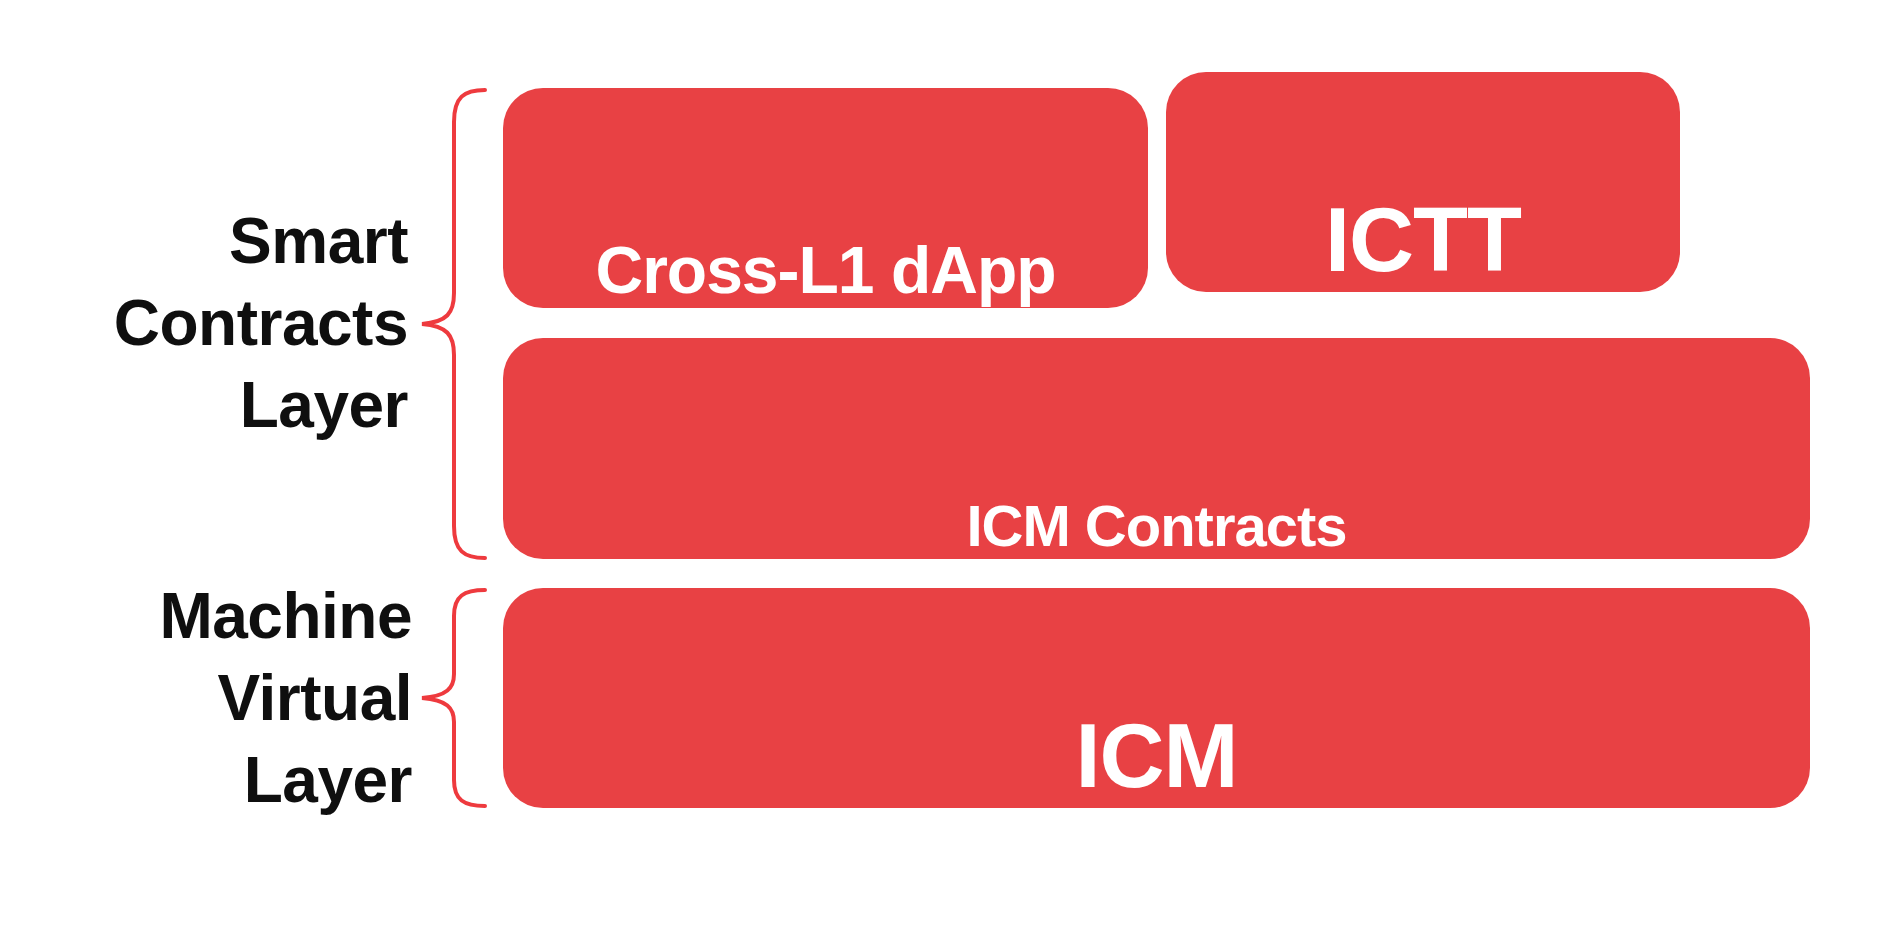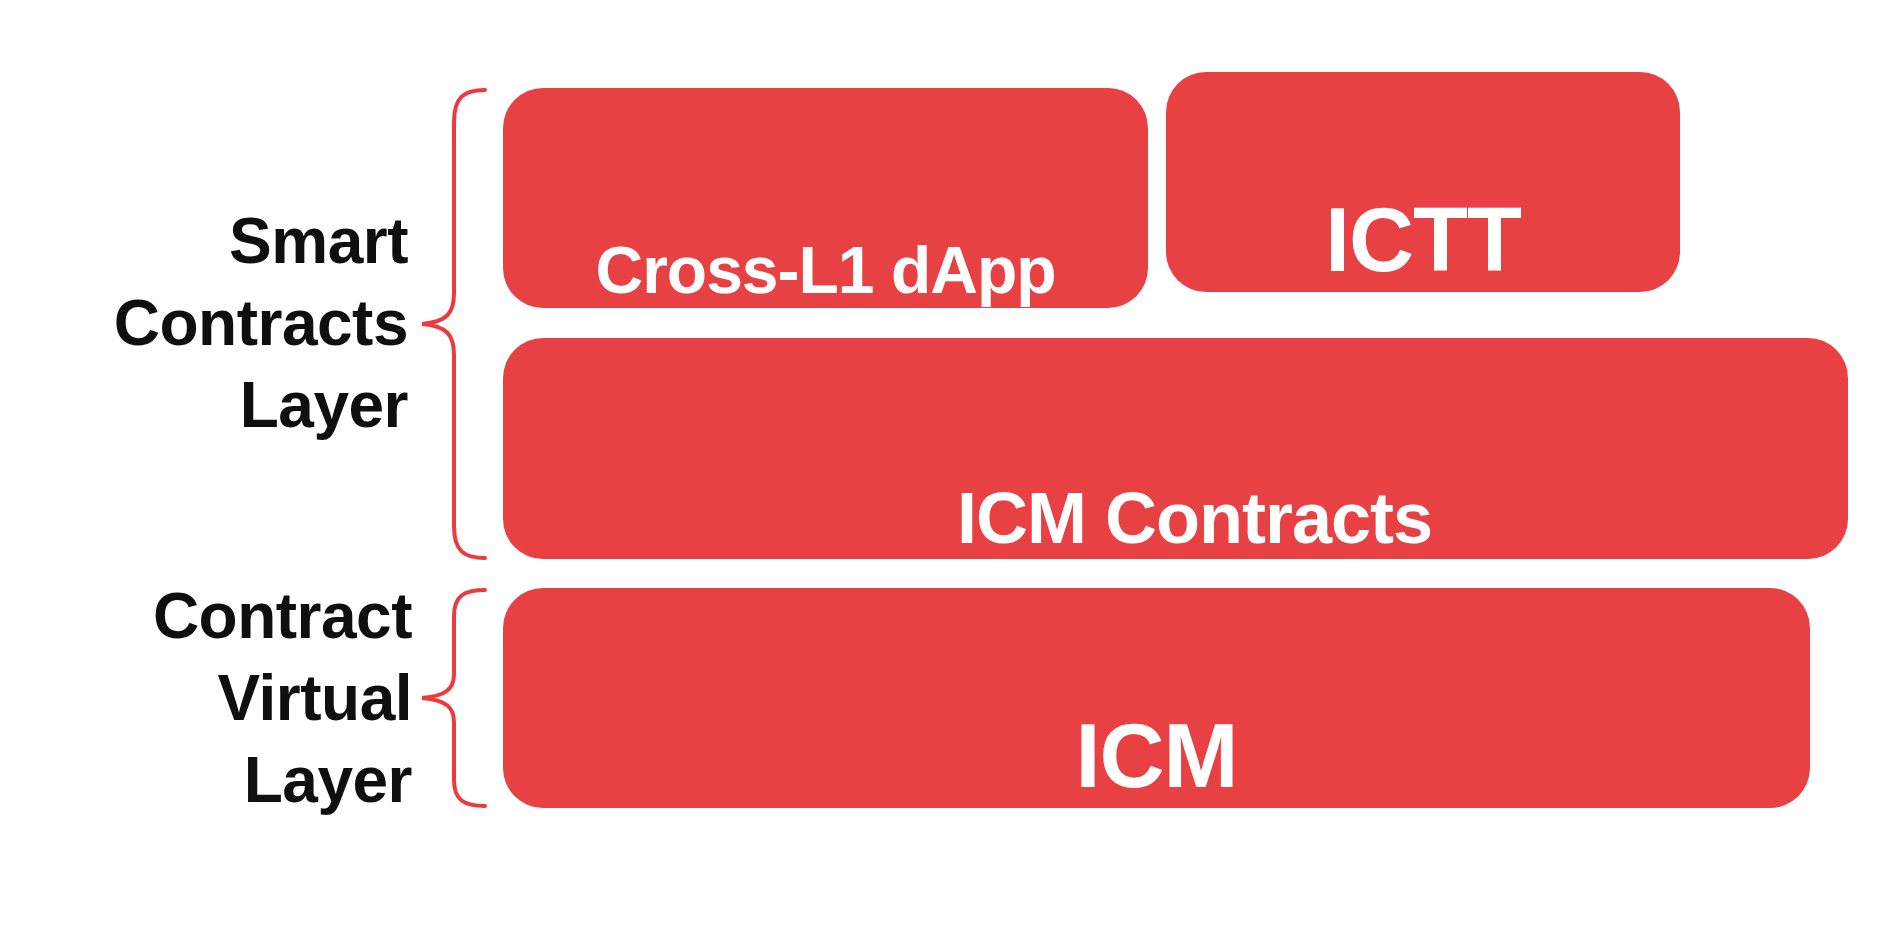--- a/index.html
+++ b/index.html
@@ -49,36 +49,36 @@
     border-radius: 40px;
     display: flex;
     align-items: flex-end;
     justify-content: center;
     color: var(--block-text, #ffffff);
     font-weight: 700;
     letter-spacing: -1px;
   }
   #block-cross-l1-dapp { left: 503px;  top: 88px;  width: 645px;  height: 220px; font-size: 66px; }
   #block-ictt          { left: 1166px; top: 72px;  width: 514px;  height: 220px; font-size: 90px; }
-  #block-icm-contracts { left: 503px;  top: 338px; width: 1307px; height: 221px; font-size: 72px; padding-left: 38px; }
+  #block-icm-contracts { left: 503px;  top: 338px; width: 1307px; height: 221px; font-size: 58px; }
   #block-icm           { left: 503px;  top: 588px; width: 1307px; height: 220px; font-size: 90px; }
 </style>
 </head>
 <body>
 
 <div class="canvas">
 
   <div class="layer-label" id="label-smart">
     <div class="line">Smart</div>
     <div class="line">Contracts</div>
     <div class="line">Layer</div>
   </div>
 
   <div class="layer-label" id="label-virtual">
-    <div class="line">Contract</div>
+    <div class="line">Machine</div>
     <div class="line">Virtual</div>
     <div class="line">Layer</div>
   </div>
 
   <svg class="brace" id="brace-smart" viewBox="0 0 72 472" preserveAspectRatio="none">
     <path d="M69 2 C48 2 38 9 38 34 L38 205 C38 225 31 234 6 236 C31 238 38 247 38 267 L38 438 C38 463 48 470 69 470"></path>
   </svg>
 
   <svg class="brace" id="brace-virtual" viewBox="0 0 72 220" preserveAspectRatio="none">
     <path d="M69 2 C48 2 38 8 38 28 L38 86 C38 100 31 108 6 110 C31 112 38 120 38 134 L38 192 C38 212 48 218 69 218"></path>

